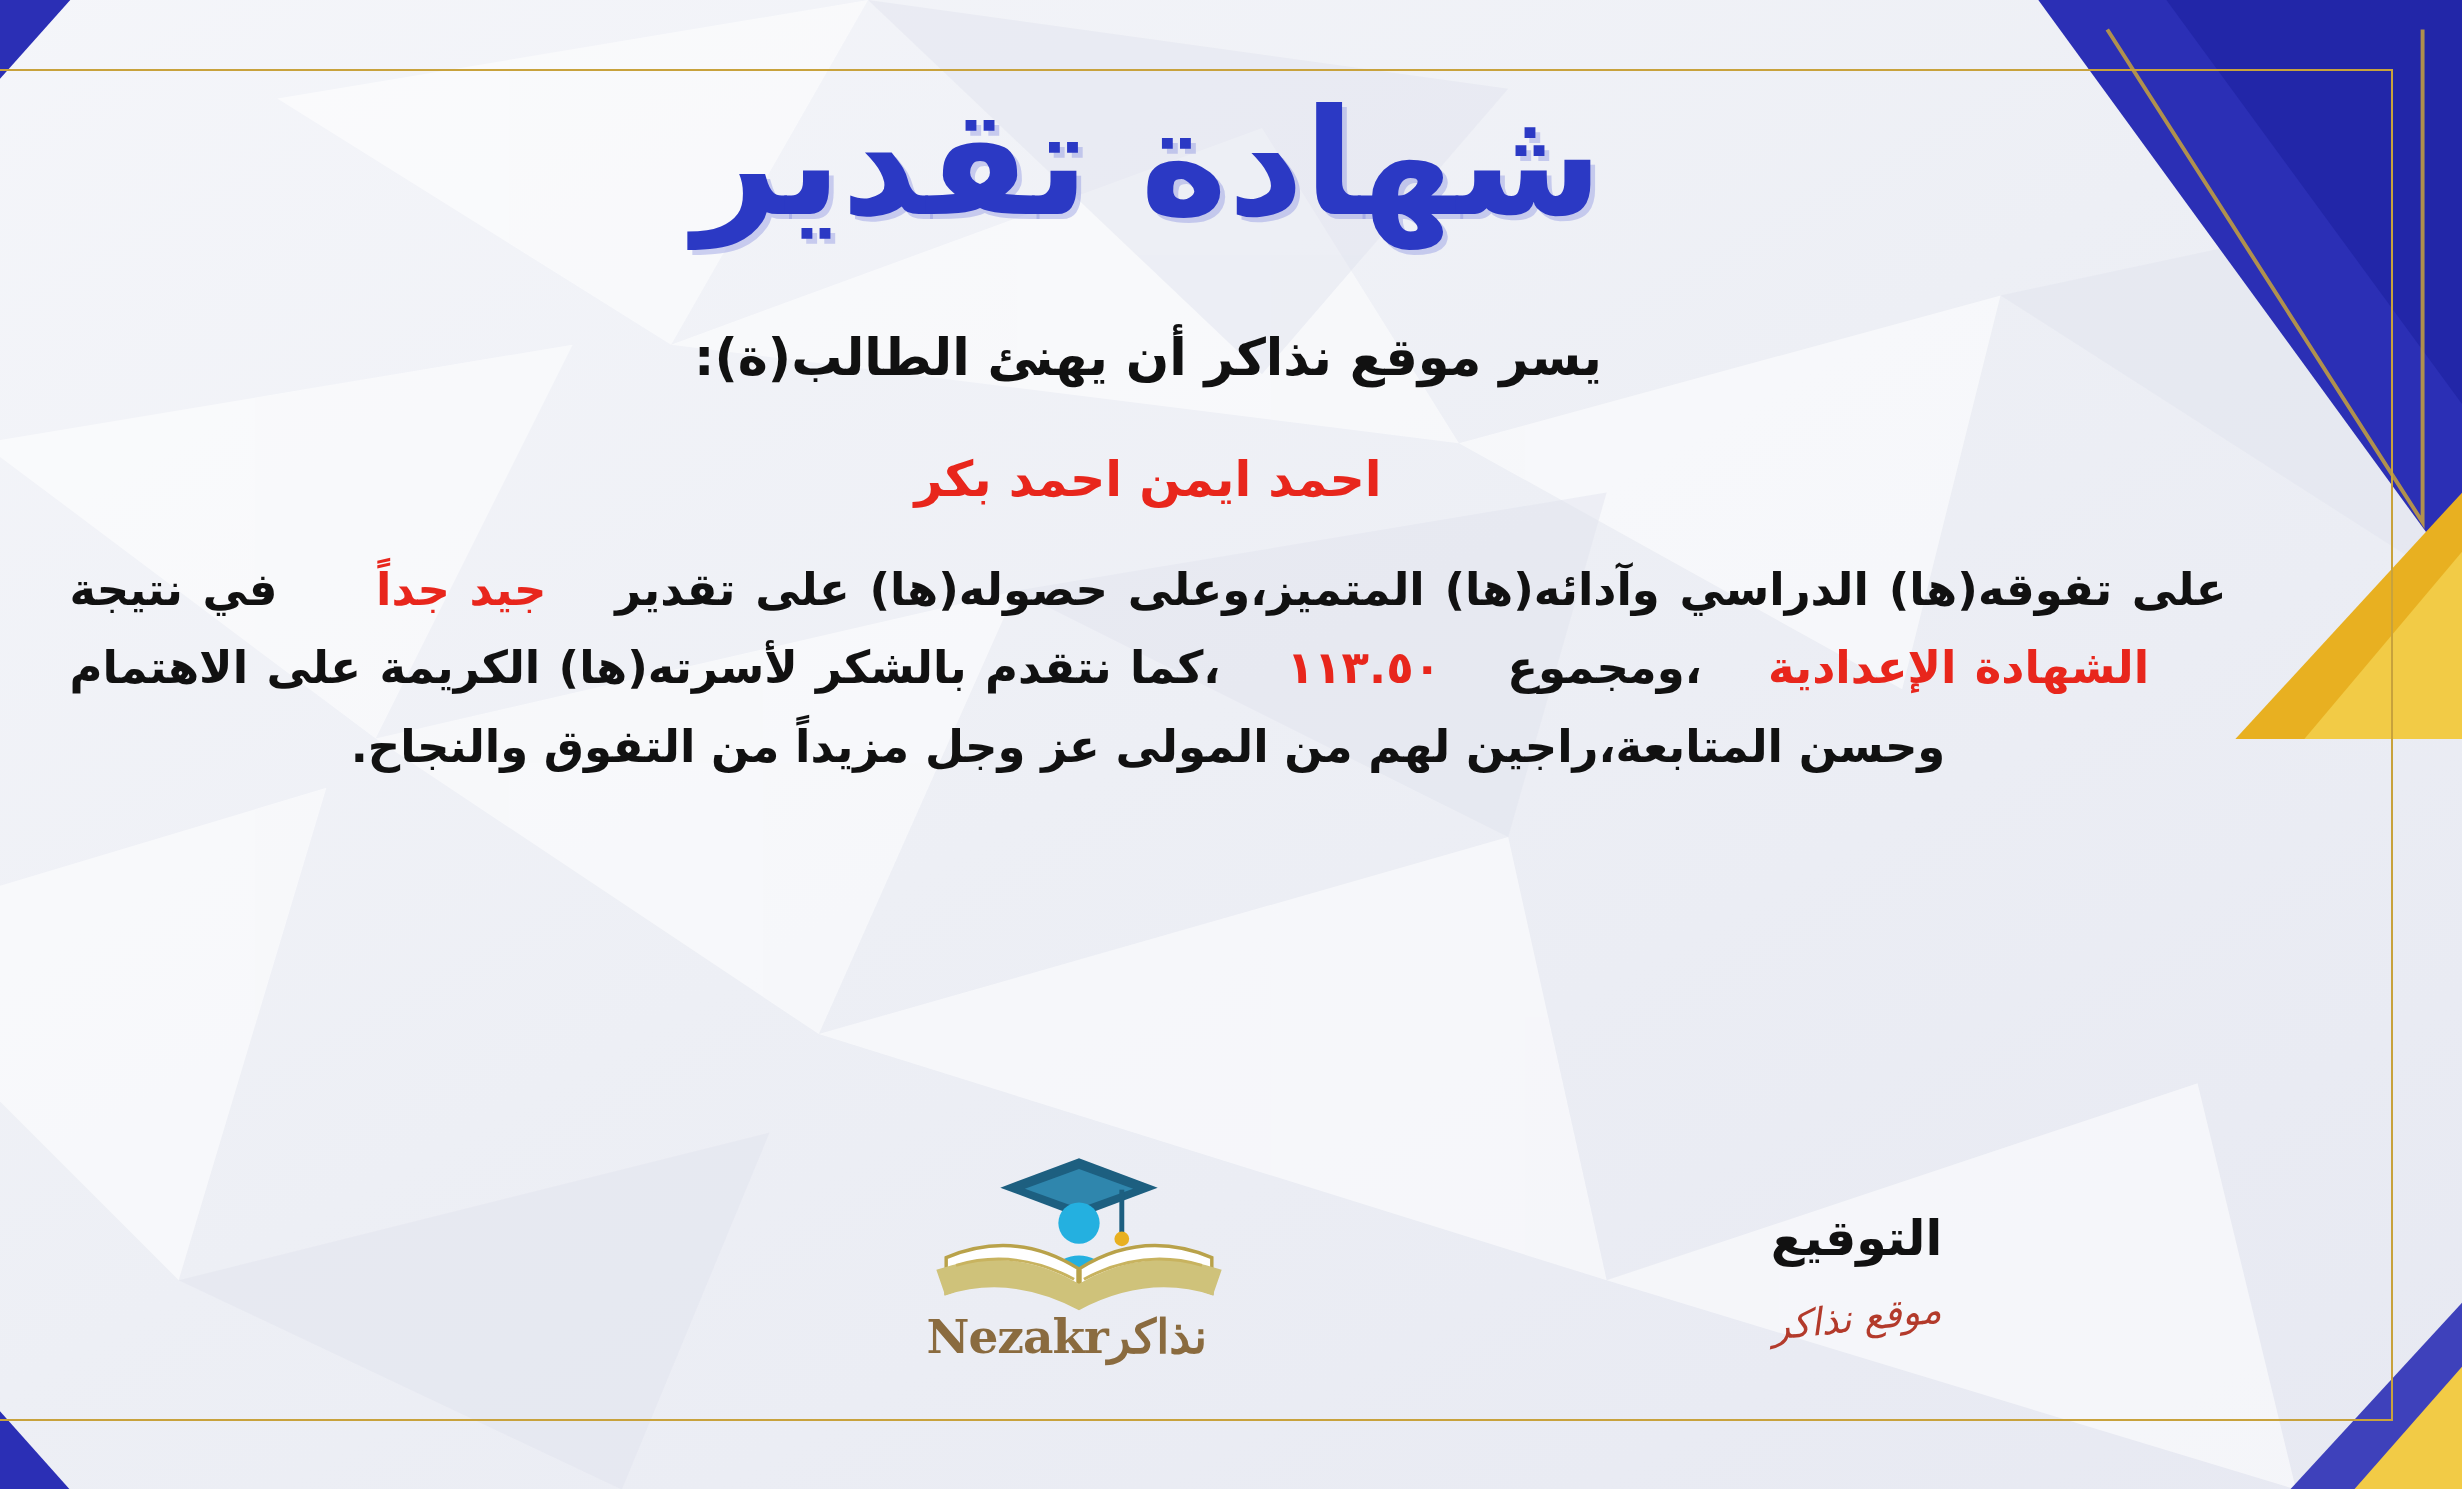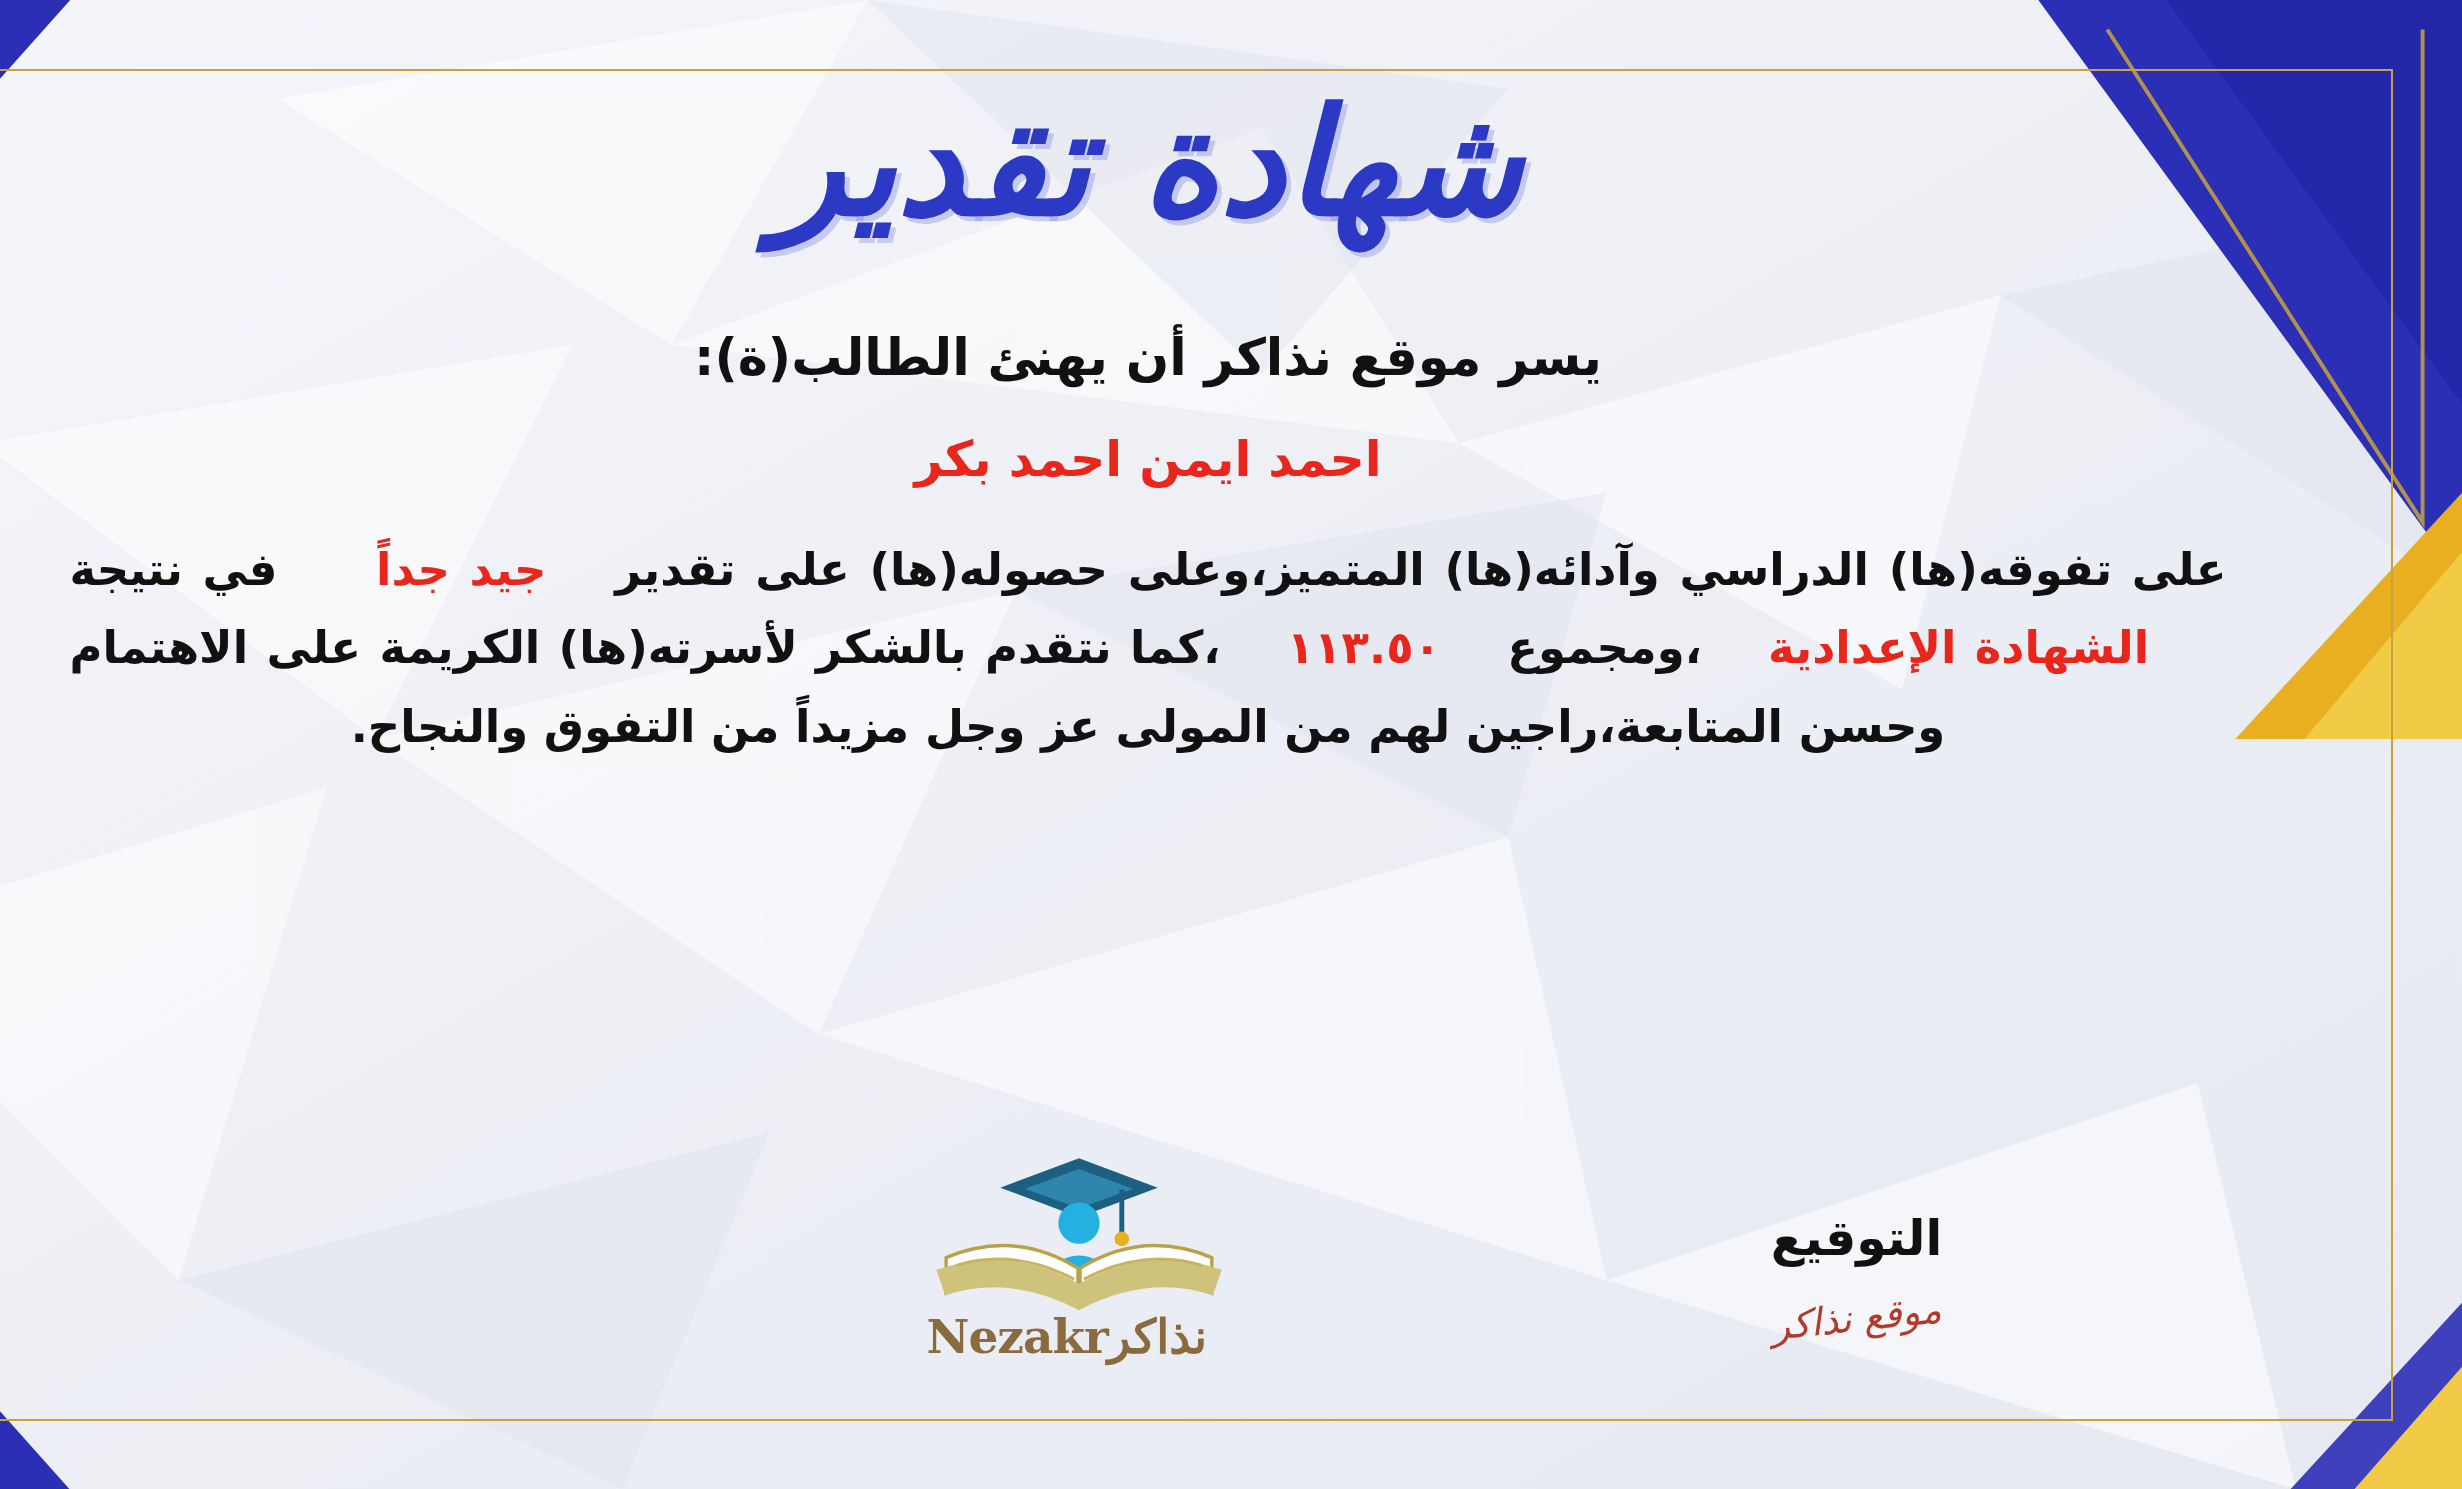--- a/index.html
+++ b/index.html
@@ -63,42 +63,41 @@
   }
   .title {
     font-family: "DejaVu Sans", sans-serif;
     font-size: 148px;
     font-weight: bold;
     color: #2b39c4;
     letter-spacing: -3px;
     text-shadow: 4.9px 4.9px 0 rgba(120,130,220,0.35);
     line-height: 1;
     white-space: nowrap;
-    font-style: italic;
   }
 
   .body-block {
     width: 2157px;
     margin: 0 auto;
     text-align: center;
     color: #111111;
   }
 
   .line-intro {
     font-size: 51px;
     font-weight: bold;
     margin-top: 73px;
     line-height: 1.35;
   }
 
   .student-name {
     font-size: 49px;
     font-weight: bold;
     color: #e8261c;
-    margin-top: 35px;
+    margin-top: 55px;
     line-height: 1.3;
   }
 
   .paragraph {
     font-size: 45px;
     font-weight: bold;
     margin-top: 39px;
     line-height: 1.75;
     text-align: justify;
     text-align-last: center;

